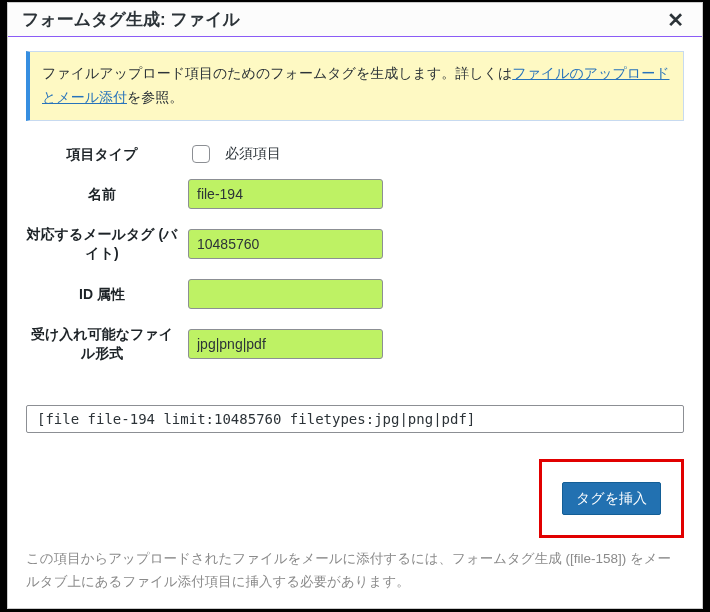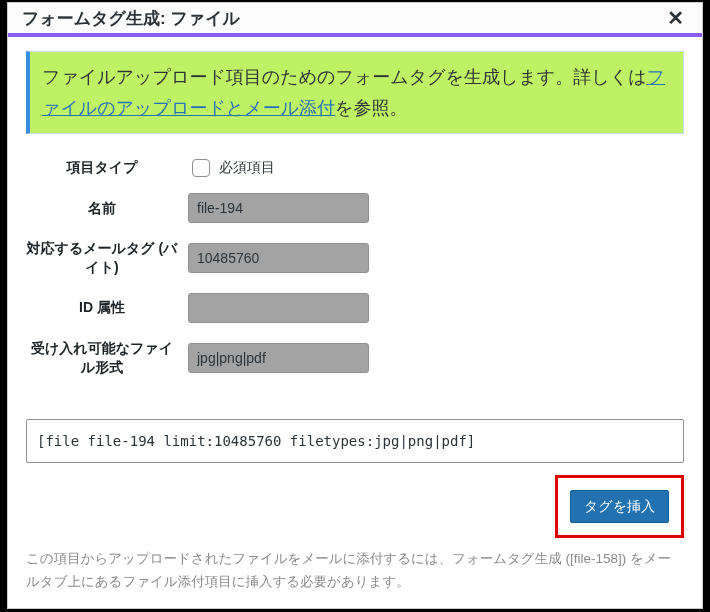--- a/index.html
+++ b/index.html
@@ -23,21 +23,21 @@
     position: absolute;
     left: 7px;
     right: 7px;
     top: 2px;
     bottom: 3px;
     background: #fff;
     border: 1px solid #ccc;
   }
   .titlebar {
     background: #fcfcfc;
-    border-bottom: 4px solid #8b5cf6;
+    border-bottom: 1px solid #8b5cf6;
     height: 34px;
     display: flex;
     align-items: center;
     justify-content: space-between;
     padding: 0 14px;
   }
   .titlebar h1 {
     font-size: 17px;
     font-weight: 600;
     margin: 0;
@@ -50,25 +50,25 @@
     cursor: pointer;
     color: #2c3338;
     padding: 2px 4px;
     line-height: 1;
     font-weight: bold;
   }
   .content {
     padding: 14px 18px 0 18px;
   }
   .info-box {
-    background: #bef264;
+    background: #fef9c3;
     border: 1px solid #c7daf0;
     border-left: 4px solid #368ee0;
     padding: 10px 12px;
-    font-size: 18px;
+    font-size: 14px;
     color: #2c3338;
     line-height: 1.7;
     margin-bottom: 14px;
   }
   .info-box a {
     color: #2773bb;
     text-decoration: underline;
   }
   .form-table {
     width: 100%;
@@ -84,69 +84,69 @@
     width: 162px;
     line-height: 1.35;
   }
   .form-table td {
     padding: 6px 0;
     vertical-align: middle;
   }
   .chk-wrap {
     display: flex;
     align-items: center;
-    gap: 6px;
+    gap: 12px;
     font-size: 14px;
     color: #2c3338;
   }
   .chk {
     appearance: none;
     width: 18px;
     height: 18px;
     border: 1px solid #8c8f94;
     border-radius: 4px;
     background: #fff;
     cursor: pointer;
   }
   .txt {
-    width: 181px;
+    width: 195px;
     height: 30px;
     border: 1px solid #8c8f94;
     border-radius: 3px;
     padding: 0 8px;
     font-size: 14px;
     color: #2c3338;
-    background: #a3a3a3;
+    background: #bef264;
   }
   .bottom {
     position: absolute;
     left: 18px;
     right: 18px;
     bottom: 14px;
   }
   .tag-output {
     width: 100%;
-    height: 44px;
+    height: 28px;
     border: 1px solid #8c8f94;
     border-radius: 2px;
     padding: 0 10px;
     font-family: Consolas, Monaco, monospace;
     font-size: 14px;
     color: #2c3338;
     background: #fff;
-    margin-bottom: 12px;
+    margin-bottom: 26px;
   }
   .insert-row {
     display: flex;
     justify-content: flex-end;
     margin-bottom: 10px;
   }
   .insert-highlight {
     border: 3px solid #e10000;
-    padding: 12px;
+    padding: 20px;
     display: inline-block;
   }
   .insert-btn {
     background: #2271b1;
     border: 1px solid #135e96;
     color: #fff;
     font-size: 14px;
     padding: 5px 13px;
     border-radius: 2px;
     cursor: pointer;

